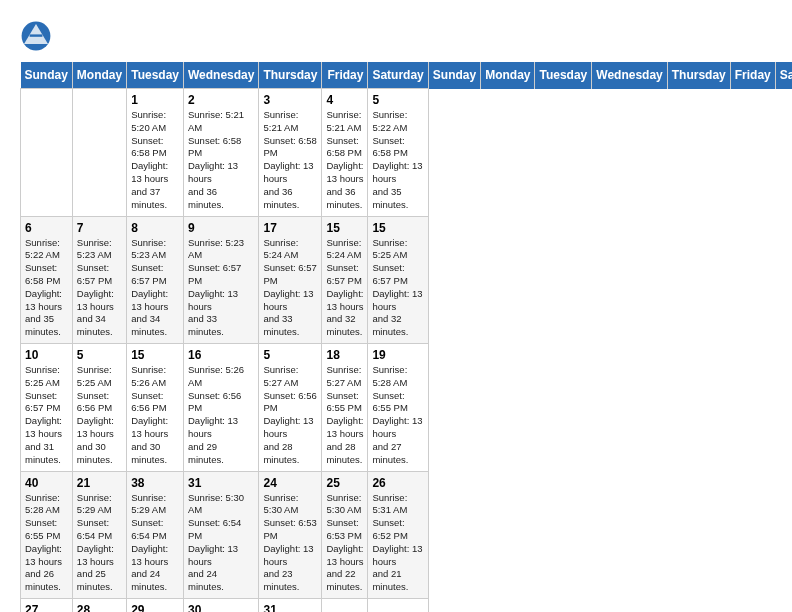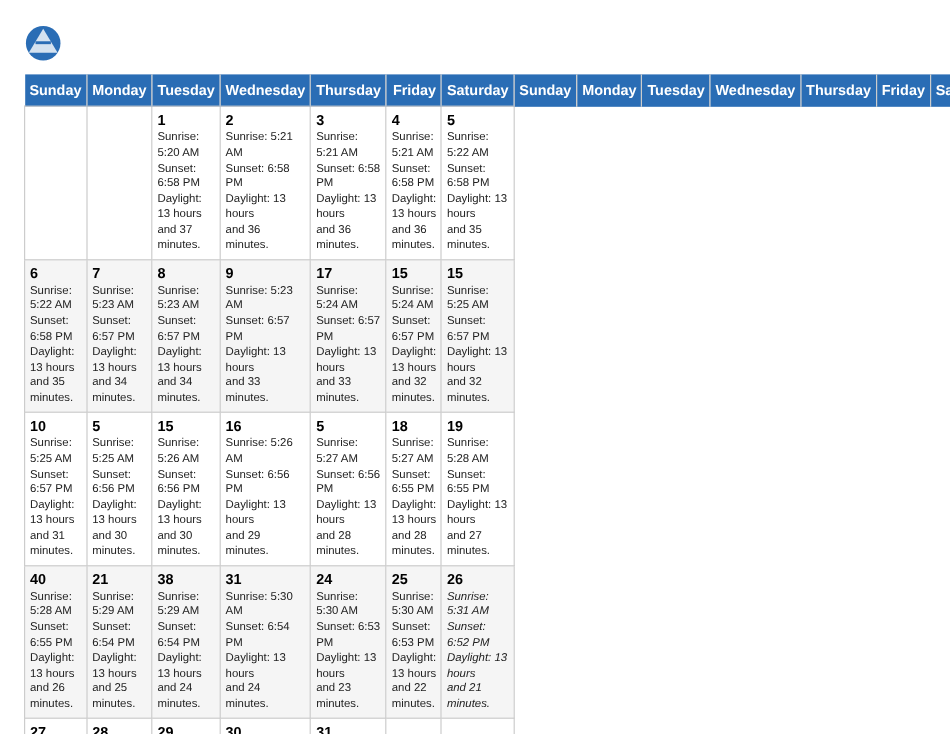--- a/index.html
+++ b/index.html
@@ -299,21 +299,21 @@
         </td>
         <td>
           <div class="day-num">25</div>
           <div class="day-info" style="white-space: pre-line;">Sunrise: 5:30 AM
 Sunset: 6:53 PM
 Daylight: 13 hours
 and 22 minutes.</div>
         </td>
         <td>
           <div class="day-num">26</div>
-          <div class="day-info" style="white-space: pre-line; font-style: italic;">Sunrise: 5:31 AM
+          <div class="day-info" style="white-space: pre-line;">Sunrise: 5:31 AM
 Sunset: 6:52 PM
 Daylight: 13 hours
 and 21 minutes.</div>
         </td>
       </tr>
       <tr>
         <td>
           <div class="day-num">27</div>
         </td>
         <td>

